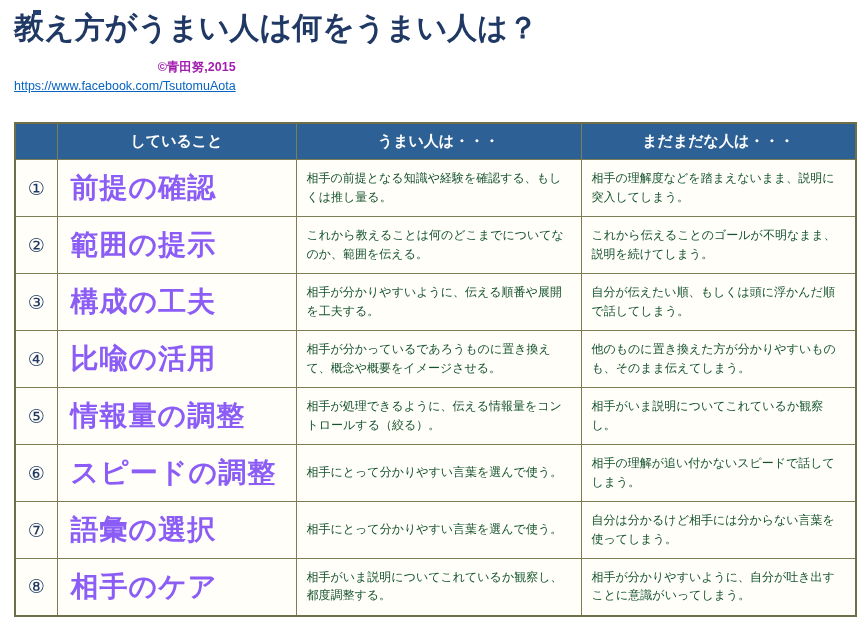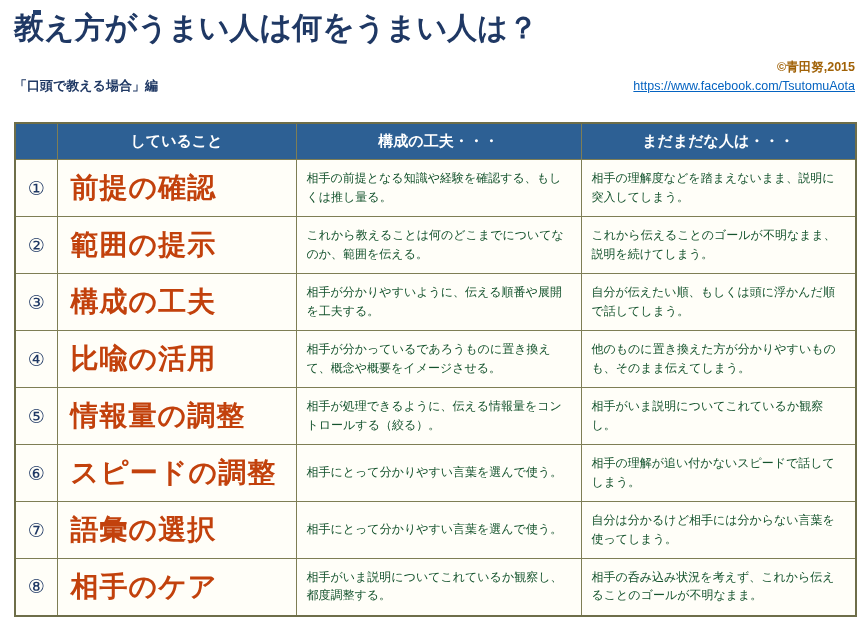--- a/index.html
+++ b/index.html
@@ -30,21 +30,21 @@
   h1.title .tl { font-size: 30px; vertical-align: baseline; }
   h1.title .ts { font-size: 32px; vertical-align: baseline; }
 
   
   .meta-row {
     display: flex; justify-content: space-between; align-items: flex-end;
     margin: 12px 13px 0 14px;
   }
   .subtitle { font-size: 13px; font-weight: 700; color: #1f3864; padding-bottom: 2px; }
   .credit-block { text-align: right; font-size: 12.5px; line-height: 1.55; }
-  .copyright { color: #a16207; font-weight: 700; }
+  .copyright { color: #a21caf; font-weight: 700; }
   .fb-link { color: #0563c1; text-decoration: underline; cursor: pointer; }
 
   
   table.main {
     margin: 25px 0 0 14px;
     width: 841px;
     border-collapse: collapse;
     table-layout: fixed;
     border: 2px solid #6e6e49;
   }
@@ -55,56 +55,55 @@
     font-size: 15px;
     font-weight: 700;
     height: 37px;
     text-align: center;
     vertical-align: middle;
   }
   tbody td { background: #fffef8; height: 57px; vertical-align: middle; }
   td.num-cell { text-align: center; font-size: 19px; color: #1f3864; }
   td.action-cell {
     font-size: 28px; font-weight: 700; letter-spacing: 1px;
-    color: #c2410c; padding-left: 13px;
+    color: #8b5cf6; padding-left: 13px;
   }
   td.text-cell {
     font-size: 12px; line-height: 1.52; color: #14532d;
     padding: 5px 9px 6px 10px; font-weight: 500;
   }
 </style>
 </head>
 <body>
 
 <div class="page">
 
   <div class="top-fragment"></div>
 
   <h1 class="title"><span class="tl">教え方</span><span class="ts">が</span><span class="tl">うまい人</span><span class="ts">は</span><span class="tl">何</span><span class="ts">を</span><span class="tl">うまい人は？</span></h1>
 
   <div class="meta-row">
-    <div class="subtitle">「口頭で教える場合」編</div>
     <div class="credit-block">
       <div class="copyright">©青田努,2015</div>
       <a class="fb-link">https://www.facebook.com/TsutomuAota</a>
     </div>
   </div>
 
   <table class="main">
     <colgroup>
       <col style="width:42px">
       <col style="width:239px">
       <col style="width:285px">
       <col style="width:275px">
     </colgroup>
     <thead>
       <tr>
         <th></th>
         <th>していること</th>
-        <th>構成の工夫・・・</th>
+        <th>うまい人は・・・</th>
         <th>まだまだな人は・・・</th>
       </tr>
     </thead>
     <tbody id="table-body">
         <tr>
           <td class="num-cell">①</td>
           <td class="action-cell">前提の確認</td>
           <td class="text-cell">相手の前提となる知識や経験を確認する、もしくは推し量る。</td>
           <td class="text-cell">相手の理解度などを踏まえないまま、説明に突入してしまう。</td>
         </tr>
@@ -141,18 +140,18 @@
         <tr>
           <td class="num-cell">⑦</td>
           <td class="action-cell">語彙の選択</td>
           <td class="text-cell">相手にとって分かりやすい言葉を選んで使う。</td>
           <td class="text-cell">自分は分かるけど相手には分からない言葉を使ってしまう。</td>
         </tr>
         <tr>
           <td class="num-cell">⑧</td>
           <td class="action-cell">相手のケア</td>
           <td class="text-cell">相手がいま説明についてこれているか観察し、都度調整する。</td>
-          <td class="text-cell">相手の呑み込み状況を考えず、これから伝えることのゴールが不明なまま。</td>
+          <td class="text-cell">相手が分かりやすいように、自分が吐き出すことに意識がいってしまう。</td>
         </tr>
       </tbody>
   </table>
 
 </div>
 
 </body></html>

